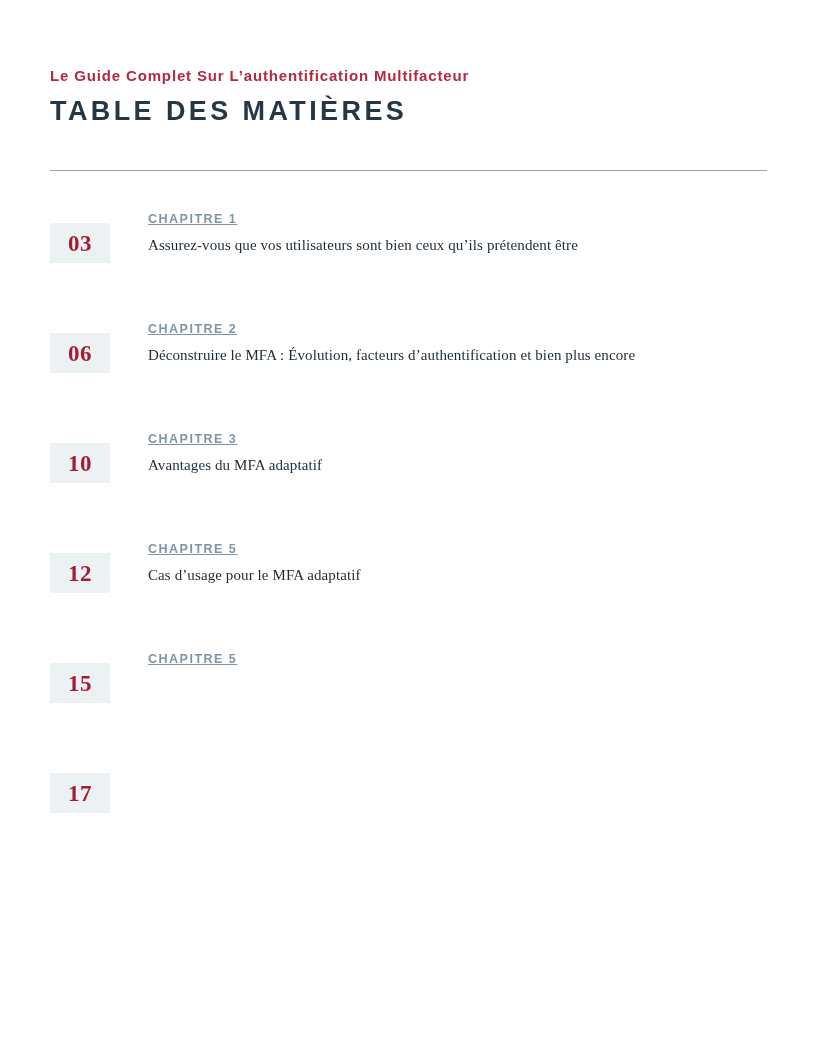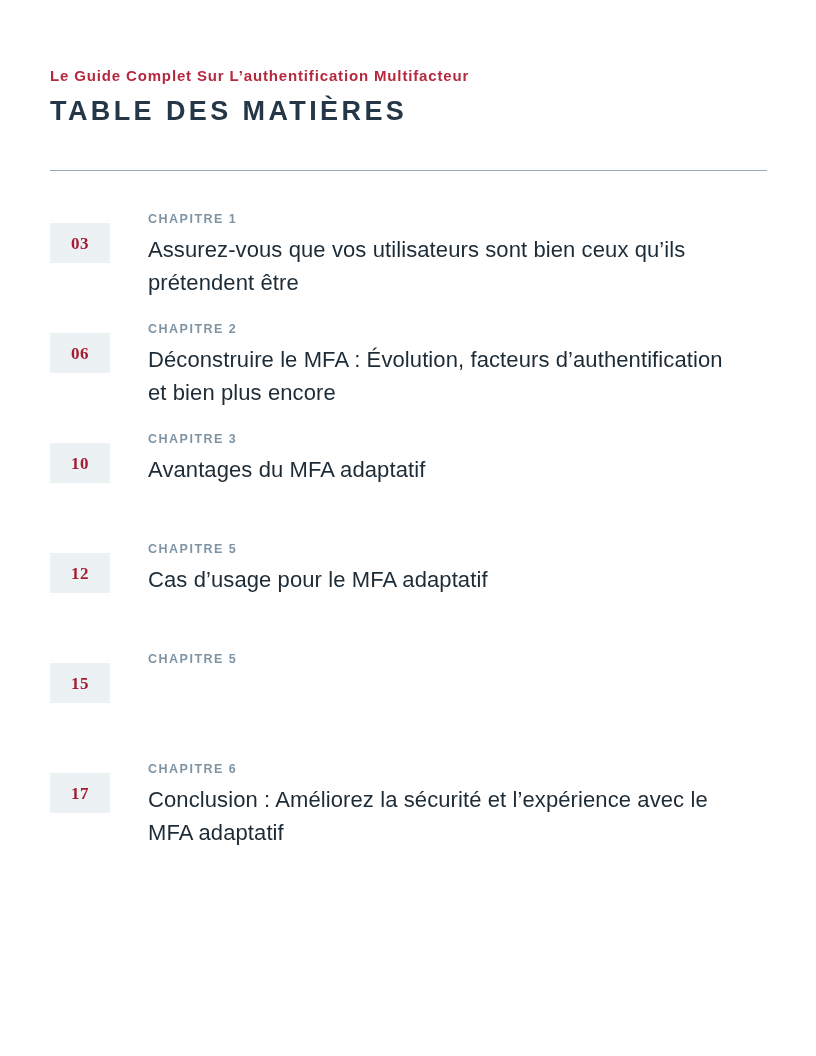--- a/index.html
+++ b/index.html
@@ -82,46 +82,47 @@
     height: 40px;
     background: #ecf1f4;
     display: flex;
     align-items: center;
     justify-content: center;
     box-sizing: border-box;
   }
 
   .badge-num {
     font-family: "Liberation Serif", serif;
-    font-size: 17px;
+    font-size: 23px;
     font-weight: 700;
     color: #a51c32;
     letter-spacing: 0.4px;
     line-height: 1;
   }
 
   .entry-text {
     position: absolute;
     left: 148px;
     top: 0;
     width: 600px;
   }
 
   .chapter-label {
     font-family: "Liberation Sans", sans-serif;
     font-size: 12.5px;
     font-weight: 700;
     color: #7e94a4;
     letter-spacing: 1.5px;
     line-height: 1.2;
+    text-decoration: underline;
   }
 
   .chapter-title {
-    font-family: Liberation Sans, sans-serif;
-    font-size: 22px;
+    font-family: Liberation Serif, serif;
+    font-size: 15px;
     font-weight: 400;
     color: #1d2b36;
     letter-spacing: 0.1px;
     line-height: 1.48;
     margin-top: 7px;
     max-width: 585px;
   }
 </style>
 </head>
 <body>
@@ -183,20 +184,16 @@
       </div>
       <div class="entry-text">
         <div class="chapter-label">CHAPITRE 5</div>
       </div>
     </div>
 
     <div class="toc-entry">
       <div class="badge">
         <span class="badge-num">17</span>
       </div>
-      <div class="entry-text">
-        <div class="chapter-label">CHAPITRE 6</div>
-        <div class="chapter-title">Conclusion : Améliorez la sécurité et l’expérience avec le MFA adaptatif</div>
-      </div>
     </div>
 
   </div>
 </div>
 
 </body></html>

